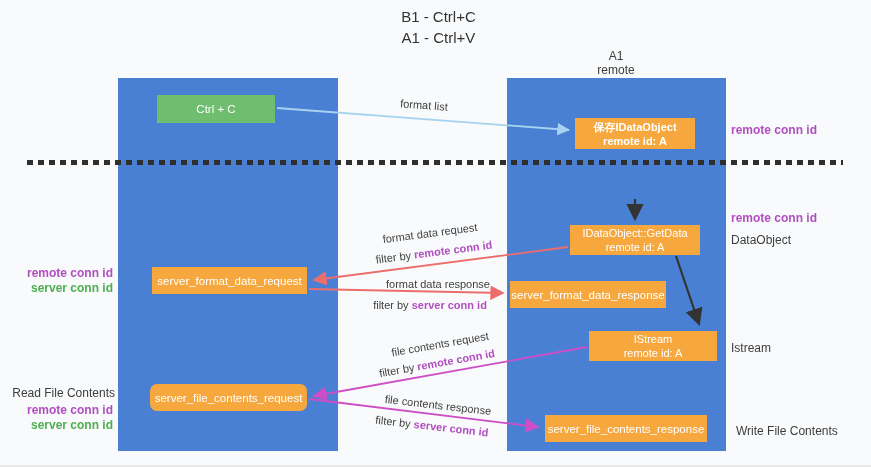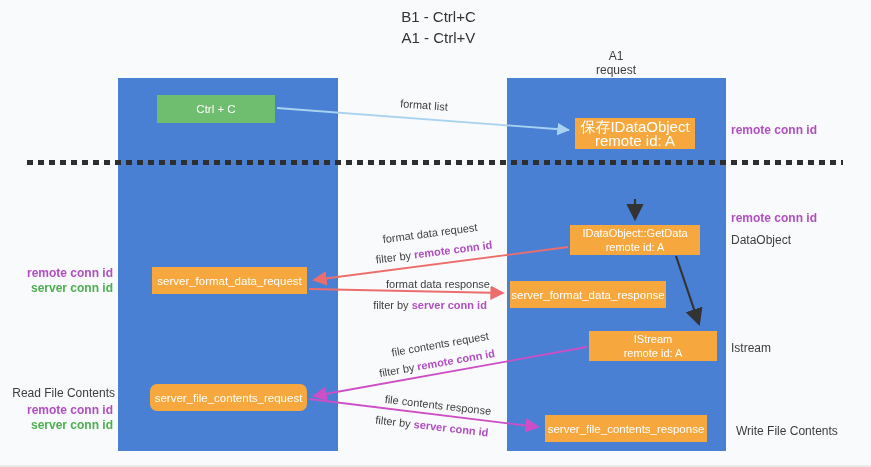--- a/index.html
+++ b/index.html
@@ -34,21 +34,21 @@
 
 <div class="canvas">
 
   <div class="abs title">
     <div>B1 - Ctrl+C</div>
     <div>A1 - Ctrl+V</div>
   </div>
 
   <div class="abs lane-header" style="left:546px;">
     <div>A1</div>
-    <div>request</div>
+    <div>remote</div>
   </div>
 
   <div class="abs lane" style="left:118px;width:220px;"></div>
   <div class="abs lane" style="left:507px;width:219px;"></div>
 
   <div class="abs dashes"></div>
 
   <svg class="abs arrows" width="871" height="467" viewBox="0 0 871 467">
     <defs>
       <marker id="m-blue" markerWidth="8" markerHeight="8" refX="6.5" refY="3.5" orient="auto">
@@ -69,21 +69,21 @@
     <line x1="568" y1="247" x2="314" y2="280" style="stroke:var(--arrow-red)" stroke-width="1.8" marker-end="url(#m-red)"></line>
     <line x1="309" y1="289" x2="503" y2="293" style="stroke:var(--arrow-red)" stroke-width="1.8" marker-end="url(#m-red)"></line>
     <line x1="676" y1="256" x2="699" y2="324" style="stroke:var(--arrow-black)" stroke-width="2.2" marker-end="url(#m-black)"></line>
     <line x1="587" y1="347" x2="314" y2="396" style="stroke:var(--arrow-magenta)" stroke-width="1.8" marker-end="url(#m-magenta)"></line>
     <line x1="309" y1="399" x2="538" y2="427" style="stroke:var(--arrow-magenta)" stroke-width="1.8" marker-end="url(#m-magenta)"></line>
   </svg>
 
   <div class="abs node green" style="left:157px;top:95px;width:118px;height:28px;">
     <div>Ctrl + C</div>
   </div>
-  <div class="abs node orange" style="left:575px;top:118px;width:120px;height:31px;font-size:15px;">
+  <div class="abs node orange" style="left:575px;top:118px;width:120px;height:31px;font-size:11px;font-weight:bold;">
     <div>保存IDataObject</div>
     <div>remote id: A</div>
   </div>
   <div class="abs node orange" style="left:570px;top:225px;width:130px;height:30px;font-size:11px;">
     <div>IDataObject::GetData</div>
     <div>remote id: A</div>
   </div>
   <div class="abs node orange" style="left:152px;top:267px;width:155px;height:27px;">
     <div>server_format_data_request</div>
   </div>

